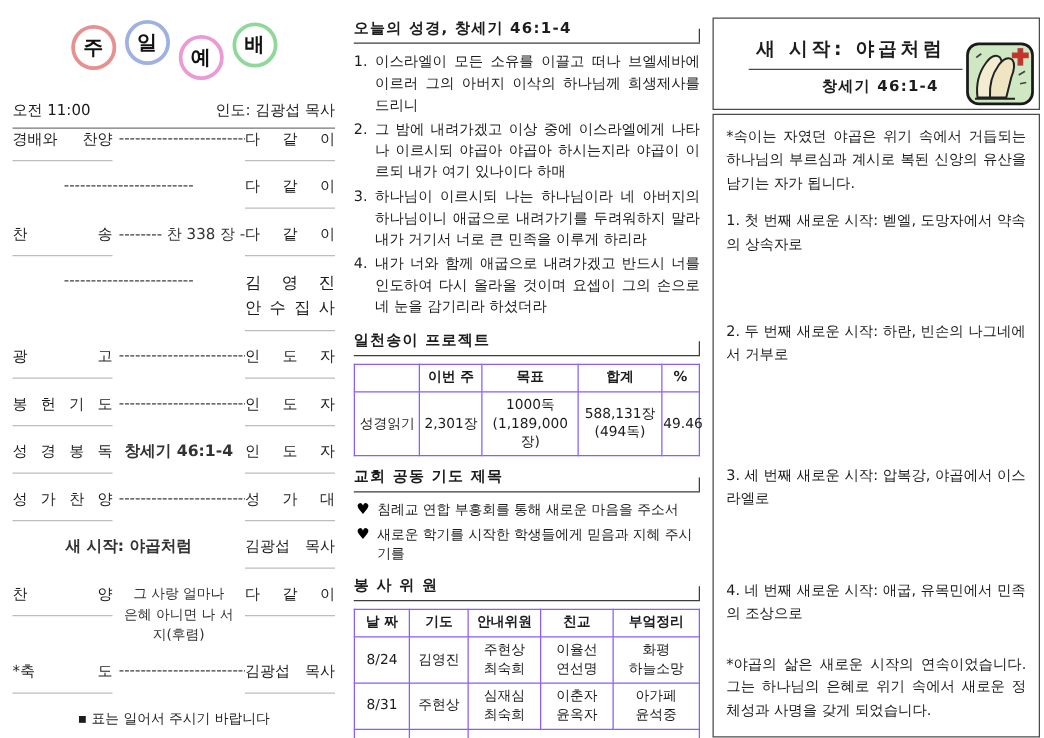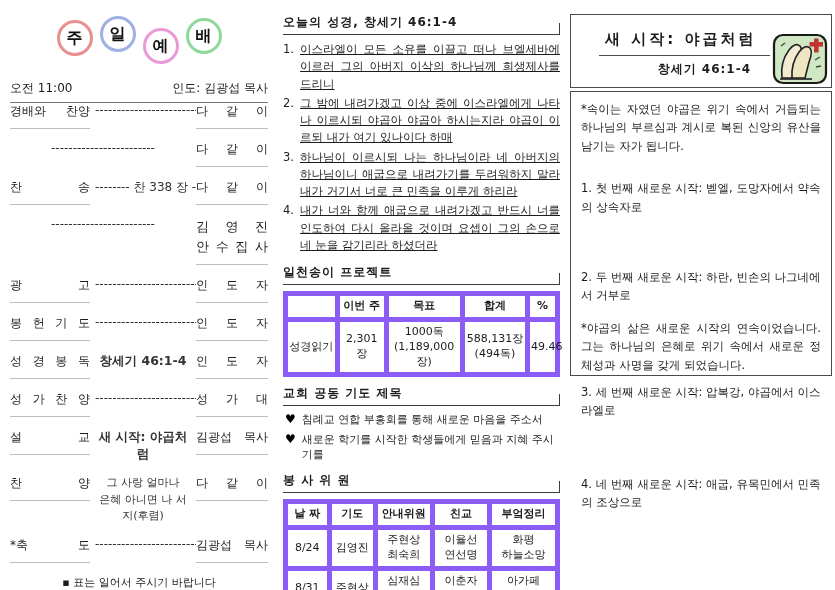--- a/index.html
+++ b/index.html
@@ -27,50 +27,50 @@
   .footnote { text-align:center; font-size:11px; margin-top:6px; }
 
   
   #col-mid { left:283px; top:14px; width:277px; }
   .sec-h { font-weight:bold; font-size:12px; letter-spacing:1px; position:relative;
     border-bottom:1.5px solid #3d3d3d; padding-bottom:3px; margin-bottom:6px; }
   .sec-h::after { content:""; position:absolute; right:0; bottom:0; height:11px; border-right:1.5px solid #3d3d3d; }
   .verses { margin-top:4px; }
   .verse { display:flex; font-size:11.5px; line-height:1.5; margin-bottom:2px; }
   .vnum { width:17px; flex:none; }
-  .vtext { flex:1; text-align:justify;text-decoration:underline; }
+  .vtext { flex:1; text-align:justify; }
   table { border-collapse:collapse; width:100%; table-layout:fixed; margin-bottom:8px; }
-  th, td { border:5px solid #8b5cf6; text-align:center; vertical-align:middle;
+  th, td { border:1px solid #8b5cf6; text-align:center; vertical-align:middle;
     font-size:11px; padding:3px 1px; white-space:pre-line; line-height:1.35; }
   th { font-weight:bold; }
   #project-table { margin-top:4px; }
   #project-table td { height:42px; }
   .prayer-items { margin:6px 0 10px 2px; }
   .prayer-item { font-size:11px; margin-bottom:5px; display:flex; gap:6px; }
   .heart { color:#000; font-size:12px; }
   #vol-table { margin-top:4px; }
   #vol-table td { height:33px; }
 
   
   #col-right { left:570px; top:14px; width:262px; }
   .rbox { border:1.5px solid #4a4a4a; background:#fff; }
   #rtitle-box { position:relative; height:74px; padding:14px 12px 0 28px; }
   .rtitle { font-size:15px; font-weight:bold; letter-spacing:3px; display:inline-block;
     border-bottom:1.5px solid #4a4a4a; padding:0 14px 6px 6px; }
   .rsub { font-size:12px; font-weight:bold; text-align:right; margin:5px 68px 0 0; letter-spacing:1px; }
   .clipart { position:absolute; right:3px; top:17px; }
-  #rbody-box { margin-top:3px; height:285px; padding:8px 10px; position:relative;
+  #rbody-box { margin-top:3px; height:499px; padding:8px 10px; position:relative;
     font-size:11.5px; line-height:1.6; }
   .rintro { text-align:justify; }
   .rpoint { margin-top:0; }
-  #rp1 { margin-top:24px; }
+  #rp1 { margin-top:12px; }
   #rp2 { margin-top:52px; }
   #rp3 { margin-top:78px; }
   #rp4 { margin-top:55px; }
-  .routro { position:absolute; left:10px; right:10px; bottom:1px; text-align:justify; }
+  .routro { position:absolute; left:10px; right:10px; bottom:12px; text-align:justify; }
 </style>
 </head>
 <body>
 
 <div id="col-left" class="col">
   <div class="title-wrap">
     <span class="circled" id="tc0" style="border-color: rgb(232, 144, 144); margin-top: 4px;">주</span>
     <span class="circled" id="tc1" style="border-color: rgb(159, 176, 226); margin-top: 0px;">일</span>
     <span class="circled" id="tc2" style="border-color: rgb(235, 154, 216); margin-top: 12px;">예</span>
     <span class="circled" id="tc3" style="border-color: rgb(143, 216, 154); margin-top: 2px;">배</span>
@@ -113,21 +113,20 @@
         <span class="ocell ol">성 경 봉 독</span>
         <span class="ocell om">창세기  46:1-4</span>
         <span class="ocell or">인 도 자</span>
       </div>
       <div class="orow">
         <span class="ocell ol">성 가 찬 양</span>
         <span class="ocell om">------------------------</span>
         <span class="ocell or">성 가 대</span>
       </div>
       <div class="orow">
-        <span class="ocell ol">설 교</span>
         <span class="ocell om">새  시작:  야곱처럼</span>
         <span class="ocell or">김광섭 목사</span>
       </div>
       <div class="orow">
         <span class="ocell ol">찬 양</span>
         <span class="ocell om">그 사랑 얼마나
 은혜 아니면 나 서지(후렴)</span>
         <span class="ocell or">다 같 이</span>
       </div>
       <div class="orow">

